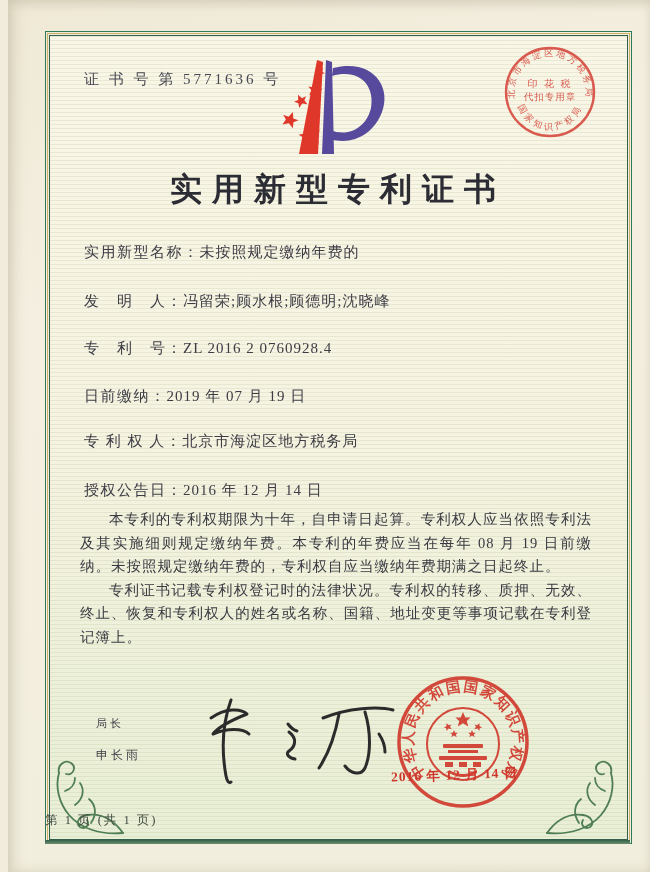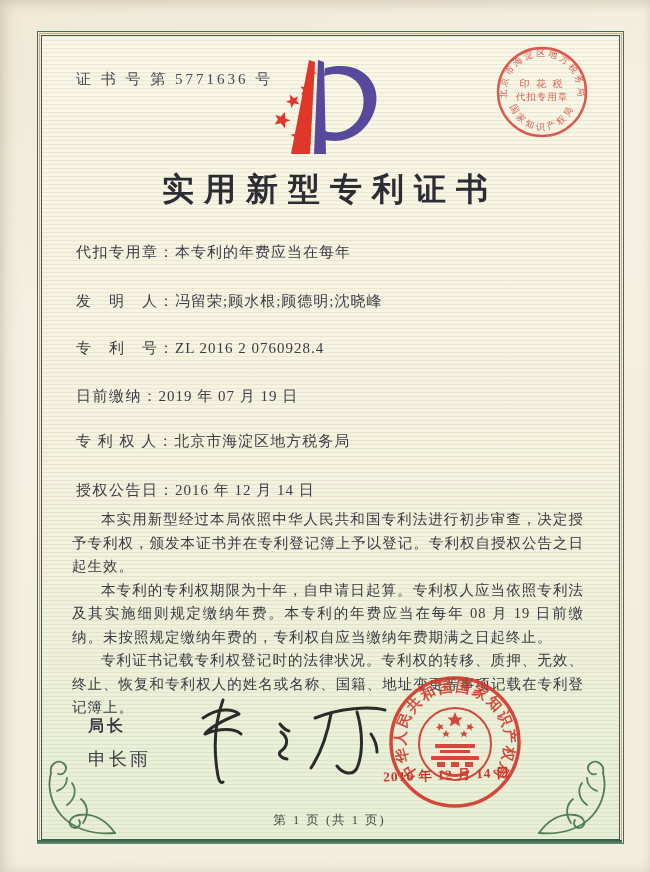--- a/index.html
+++ b/index.html
@@ -6,20 +6,21 @@
   body{
     width:650px;height:872px;
     background:#f1ecdb;
     font-family:"Liberation Serif","DejaVu Serif",serif;
     position:relative;overflow:hidden;
   }
   .page{
     position:absolute;inset:0;
     background:linear-gradient(160deg,#efe9d6 0%,#f4efe0 30%,#f2eedd 100%);
     box-shadow:inset 6px 0 14px rgba(120,110,80,.18), inset 0 4px 10px rgba(120,110,80,.12);
+    margin-left:8px;
   }
   
   .frame{position:absolute;left:37px;top:31px;width:585px;height:811px;border:1px solid #2e7a58;}
   .frame-gold{position:absolute;inset:1px;border:1px solid #c9b267;}
   .frame-dark{position:absolute;inset:1px;border:1px solid #33604a;
     background:
       repeating-linear-gradient(180deg, rgba(168,190,140,.22) 0 1px, rgba(0,0,0,0) 1px 4px),
       linear-gradient(180deg,#faf6e7 0%,#f7f3e2 45%,#eef0da 78%,#e9eed6 100%);
   }
   .bottom-band{position:absolute;left:37px;top:840px;width:585px;height:4px;background:linear-gradient(180deg,#33604a,#6b8f70);}
@@ -37,34 +38,34 @@
   .fields{position:absolute;left:76px;top:0;width:500px;color:#3d3c45;font-size:15px;}
   .field-row{position:absolute;left:0;white-space:nowrap;}
   .field-row .lbl{letter-spacing:1.5px;}
   .field-row .val{letter-spacing:1px;}
   .fr1{top:243px;} .fr2{top:292px;} .fr3{top:339px;text-align:center;} .fr4{top:387px;} .fr5{top:432px;} .fr6{top:481px;}
 
   .body-text{position:absolute;left:72px;top:508px;width:512px;color:#3a3a42;
     font-size:14.5px;line-height:23.5px;letter-spacing:1px;text-align:justify;}
   .body-text p{margin:0;text-indent:2em;}
 
-  .sig-title{position:absolute;left:88px;top:716px;font-size:16px;letter-spacing:3px;color:#3d3c45;font-weight:bold;}
-  .sig-name{position:absolute;left:88px;top:747px;font-size:18px;letter-spacing:3px;color:#3d3c45;}
+  .sig-title{position:absolute;left:88px;top:716px;font-size:11px;letter-spacing:3px;color:#3d3c45;}
+  .sig-name{position:absolute;left:88px;top:747px;font-size:12px;letter-spacing:3px;color:#3d3c45;}
   .signature{position:absolute;left:185px;top:688px;}
 
   .issuer-seal{position:absolute;left:385px;top:672px;opacity:.9;}
   .issuer-seal text{fill:#d0372b;font-family:"Liberation Serif","DejaVu Serif",serif;}
   .seal-date{position:absolute;left:383px;top:766px;width:150px;color:#d0372b;
     font-size:13.5px;letter-spacing:1px;transform:rotate(-2deg);font-weight:600;white-space:nowrap;}
 
   .ornament{position:absolute;}
   .orn-left{left:41px;top:757px;}
   .orn-right{left:535px;top:757px;transform:scaleX(-1);}
 
-  .footer{position:absolute;left:37px;top:812px;width:585px;text-align:center;
+  .footer{position:absolute;left:37px;top:812px;width:585px;
     font-size:12.5px;letter-spacing:2px;color:#414a43;}
 </style>
 </head>
 <body>
 
 <div class="page">
 
   <div class="frame">
     <div class="frame-gold">
       <div class="frame-dark"></div>
@@ -106,41 +107,40 @@
       <textPath href="#taxBottom" startOffset="50%" text-anchor="middle">国家知识产权局</textPath>
     </text>
     <text x="48" y="43" text-anchor="middle" font-size="10" letter-spacing="2">印 花 税</text>
     <text x="48" y="56" text-anchor="middle" font-size="9.5" letter-spacing="1">代扣专用章</text>
   </svg>
 
   <div class="doc-title">实用新型专利证书</div>
 
   <div class="fields">
     <div class="field-row fr1">
-      <span class="lbl">代扣专用章：</span><span class="val">本专利的年费应当在每年</span>
+      <span class="lbl">实用新型名称：</span><span class="val">未按照规定缴纳年费的</span>
     </div>
     <div class="field-row fr2">
       <span class="lbl">发　明　人：</span><span class="val">冯留荣;顾水根;顾德明;沈晓峰</span>
     </div>
     <div class="field-row fr3">
       <span class="lbl">专　利　号：</span><span class="val">ZL 2016 2 0760928.4</span>
     </div>
     <div class="field-row fr4">
       <span class="lbl">日前缴纳：</span><span class="val">2019 年 07 月 19 日</span>
     </div>
     <div class="field-row fr5">
       <span class="lbl">专 利 权 人：</span><span class="val">北京市海淀区地方税务局</span>
     </div>
     <div class="field-row fr6">
       <span class="lbl">授权公告日：</span><span class="val">2016 年 12 月 14 日</span>
     </div>
   </div>
 
   <div class="body-text">
-    <p>本实用新型经过本局依照中华人民共和国专利法进行初步审查，决定授予专利权，颁发本证书并在专利登记簿上予以登记。专利权自授权公告之日起生效。</p>
     <p>本专利的专利权期限为十年，自申请日起算。专利权人应当依照专利法及其实施细则规定缴纳年费。本专利的年费应当在每年 08 月 19 日前缴纳。未按照规定缴纳年费的，专利权自应当缴纳年费期满之日起终止。</p>
     <p>专利证书记载专利权登记时的法律状况。专利权的转移、质押、无效、终止、恢复和专利权人的姓名或名称、国籍、地址变更等事项记载在专利登记簿上。</p>
   </div>
 
   <div class="sig-title">局长</div>
   <div class="sig-name">申长雨</div>
 
   <svg class="signature" width="215" height="105" viewBox="0 0 215 105">
     <g fill="none" stroke="#2b2b2b" stroke-width="3" stroke-linecap="round" stroke-linejoin="round">
 

